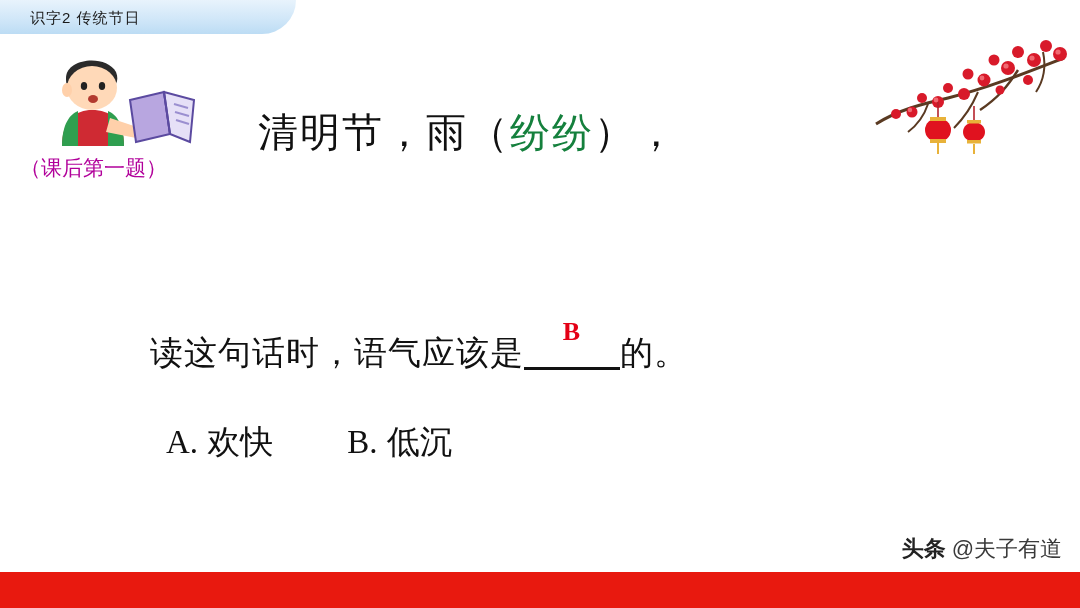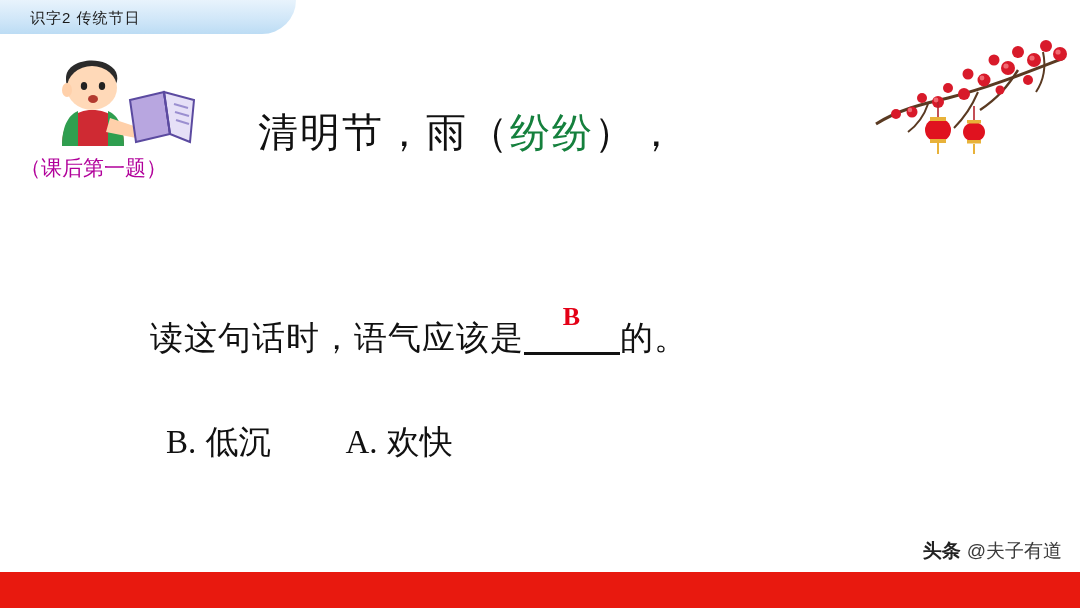--- a/index.html
+++ b/index.html
@@ -79,21 +79,21 @@
   }
   .poem .hl {
     color: #15803d;
     text-align: right;
   }
 
   
   .question {
     position: absolute;
     left: 150px;
-    top: 316px;
+    top: 331px;
     font-size: 33px;
     color: #111111;
     white-space: nowrap;
     letter-spacing: 1px;
   }
   .blank {
     display: inline-block;
     position: relative;
     width: 96px;
     border-bottom: 3px solid #111111;
@@ -133,21 +133,21 @@
     left: 0;
     bottom: 0;
     width: 1080px;
     height: 36px;
     background: #e8190f;
   }
   .watermark {
     position: absolute;
     right: 18px;
     bottom: 44px;
-    font-size: 19px;
+    font-size: 22px;
     color: #3a3a3a;
     white-space: nowrap;
   }
   .watermark .logo {
     color: #222222;
     font-weight: bold;
     margin-right: 6px;
   }
 </style>
 </head>
@@ -246,25 +246,25 @@
     <span>清明节，雨（</span><span class="hl">纷纷</span><span>），</span>
   </div>
 </div>
 
 <div class="question">
   <span>读这句话时，语气应该是</span><span class="blank"><span class="blank-answer">B</span></span><span>的。</span>
 </div>
 
 <div class="options">
   <div class="option">
+    <span class="opt-letter">A.</span>
+    <span>欢快</span>
+  </div>
+  <div class="option">
     <span class="opt-letter">B.</span>
     <span>低沉</span>
   </div>
-  <div class="option">
-    <span class="opt-letter">A.</span>
-    <span>欢快</span>
-  </div>
 </div>
 
 <div class="watermark">
   <span class="logo">头条</span><span>@夫子有道</span>
 </div>
 <div class="footer-bar"></div>
 
 </body></html>

